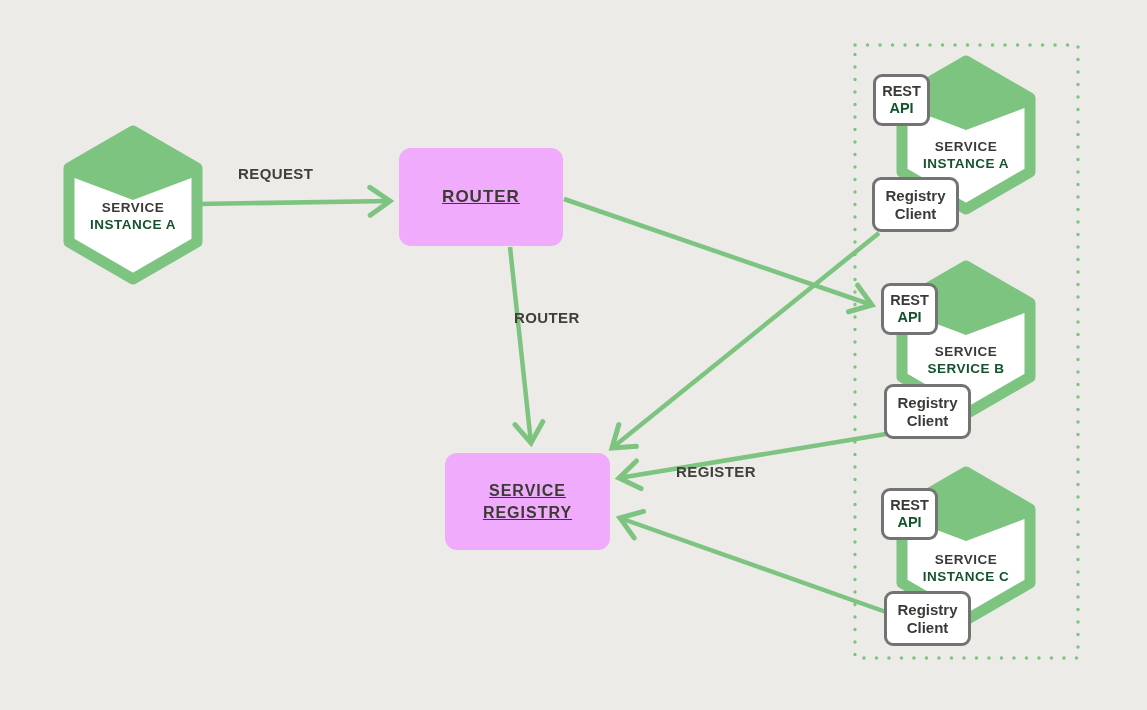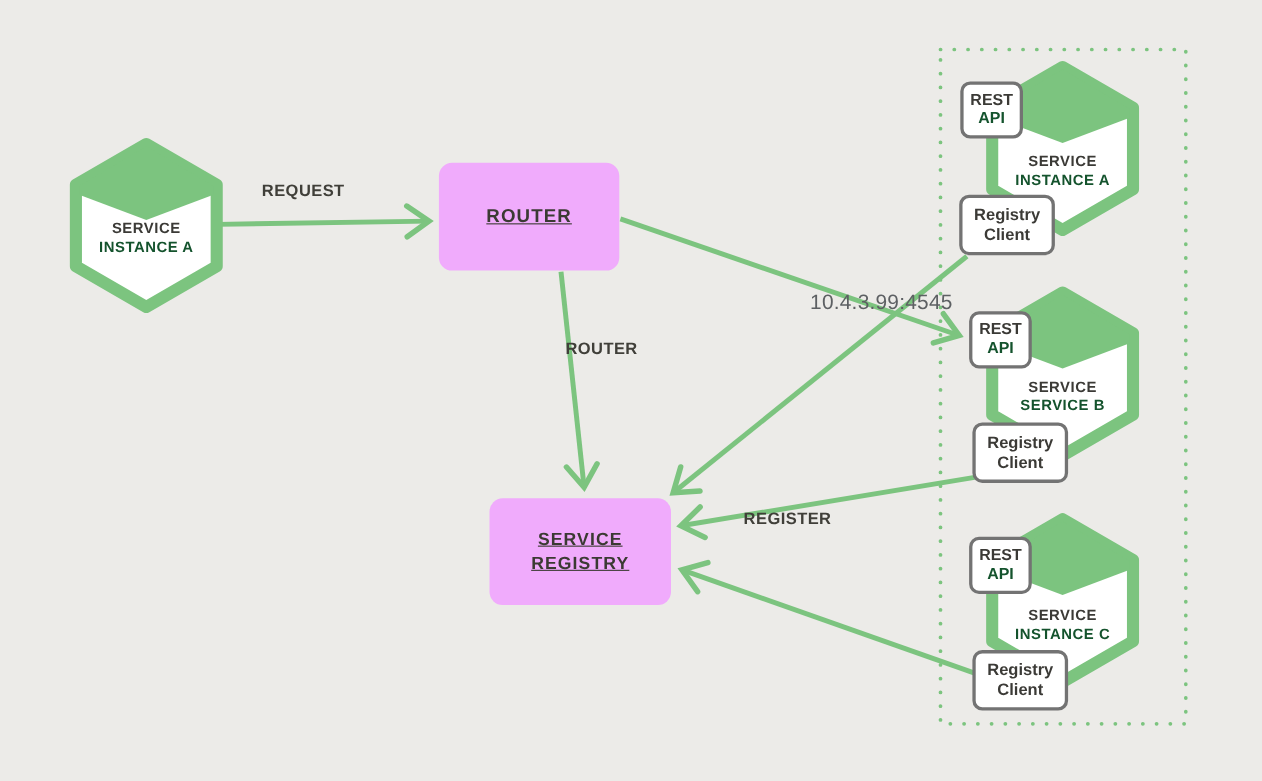--- a/index.html
+++ b/index.html
@@ -126,21 +126,20 @@
   </div>
   <div class="white-box rest-box" style="left:873px;top:74px;">
     <div class="dark-txt">REST</div>
     <div class="green-txt">API</div>
   </div>
   <div class="white-box regclient-box" style="left:872px;top:177px;">
     <div>Registry</div>
     <div>Client</div>
   </div>
 
-  <div class="ip-label" style="right:281px;top:265px;">10.4.3.99:4545</div>
   <div class="hex-label" style="left:881px;top:343px;">
     <div class="dark-txt">SERVICE</div>
     <div class="green-txt">SERVICE B</div>
   </div>
   <div class="white-box rest-box" style="left:881px;top:283px;">
     <div class="dark-txt">REST</div>
     <div class="green-txt">API</div>
   </div>
   <div class="white-box regclient-box" style="left:884px;top:384px;">
     <div>Registry</div>

